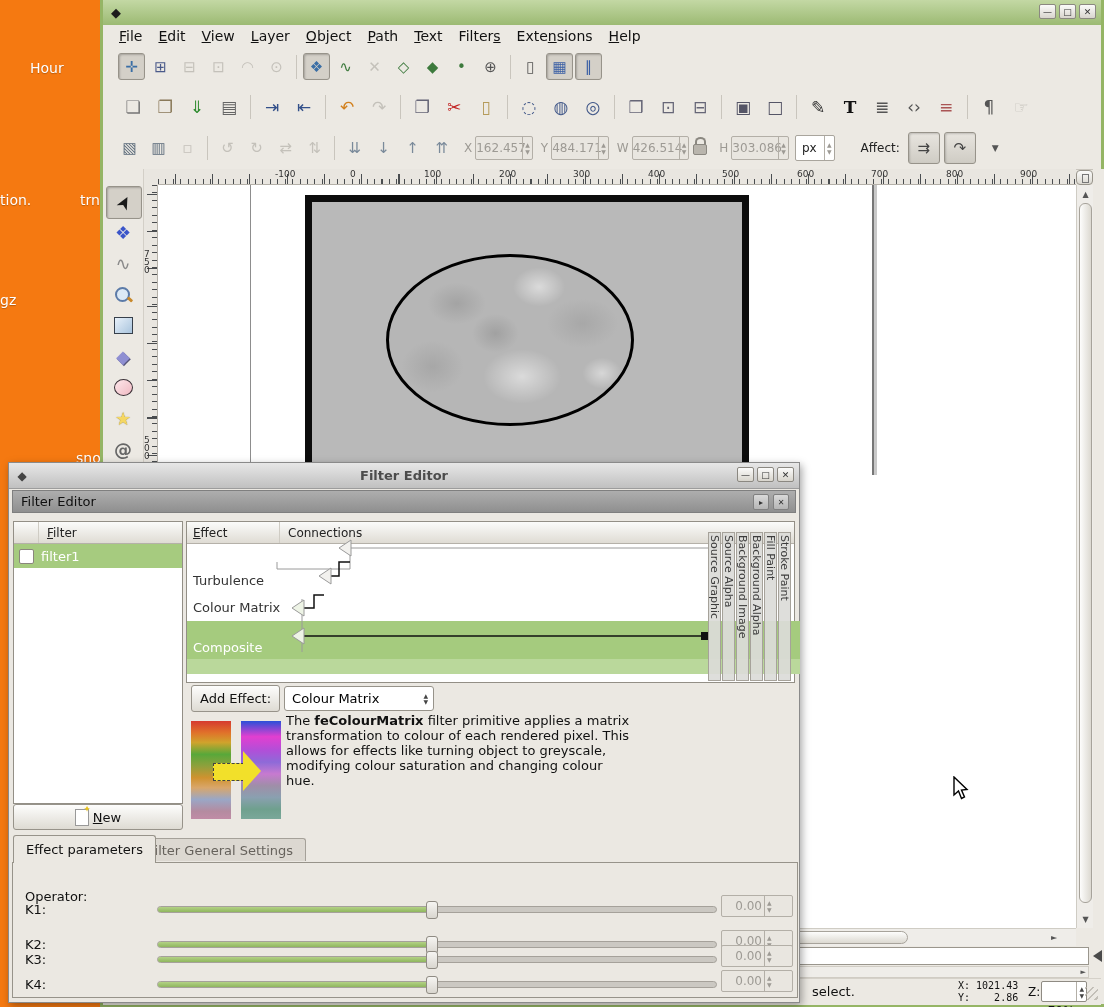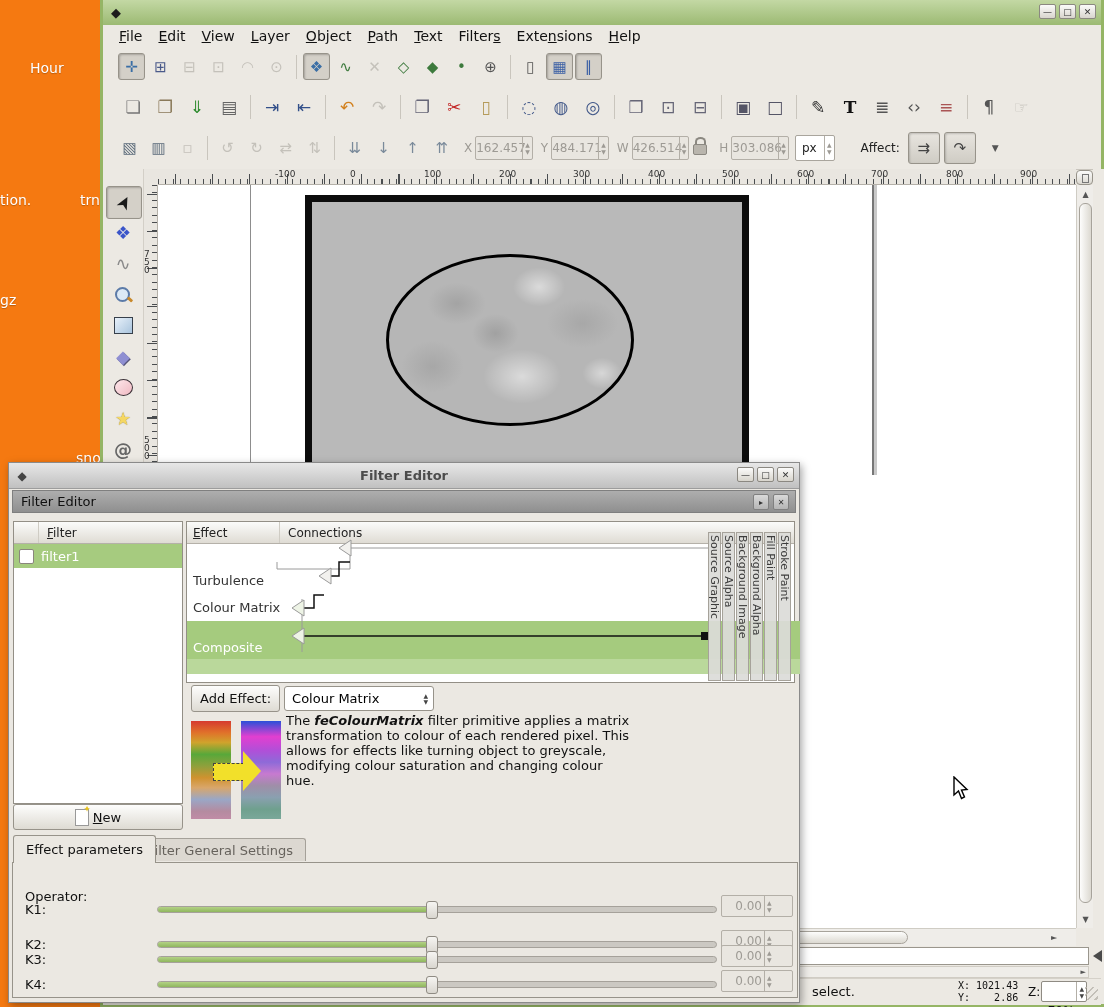--- a/index.html
+++ b/index.html
@@ -170,21 +170,21 @@
 
   
   #desc-icon{position:absolute;left:182px;top:258px;width:90px;height:98px;}
   #desc-icon .s1{position:absolute;left:0;top:0;width:40px;height:98px;
      background:linear-gradient(#d63a2f,#e0722a 12%,#cfa32c 22%,#58a83a 34%,#8fa03c 46%,#d0922f 58%,#d9a66a 68%,#9aa7c6 80%,#b48ba0 92%,#c08ca6);}
   #desc-icon .s2{position:absolute;right:0;top:0;width:40px;height:98px;
      background:linear-gradient(#2b50d8,#e23fd0 16%,#b14fd8 30%,#8e6ad8 42%,#c77ad0 54%,#9f8ea8 66%,#8aa0b0 78%,#6fa08e 90%,#7aa89a);}
   #desc-icon .arrow-body{position:absolute;left:22px;top:42px;width:30px;height:16px;background:#f2e02a;border:1px dashed #444;border-right:none;}
   #desc-icon .arrow-head{position:absolute;left:52px;top:30px;width:0;height:0;border-top:20px solid transparent;border-bottom:20px solid transparent;border-left:18px solid #f2e02a;}
   #desc-text{position:absolute;left:277px;top:250px;width:345px;font-size:13px;line-height:15px;color:#111;}
-  #desc-text b{font-weight:bold;font-style:italic;}
+  #desc-text b{font-weight:bold;}
 
   
   .tab{position:absolute;top:372px;height:26px;display:flex;align-items:center;padding:0 12px;font-size:13px;box-sizing:border-box;}
   #tab1{left:4px;background:#ebe8e2;border:1px solid #97938a;border-bottom:none;border-radius:3px 3px 0 0;color:#111;z-index:2;height:28px;}
   #tab2{left:126px;background:#dcd8d1;border:1px solid #a5a199;border-bottom:none;border-radius:3px 3px 0 0;color:#66625c;top:375px;height:23px;}
 
   
   #params{position:absolute;left:3px;top:399px;width:786px;height:136px;border:1px solid #97938a;background:#ebe8e2;box-sizing:border-box;}
   .prow{position:absolute;left:0;right:0;height:25px;display:flex;align-items:center;}
   .prow .plabel{position:absolute;left:12px;font-size:13px;color:#111;}

